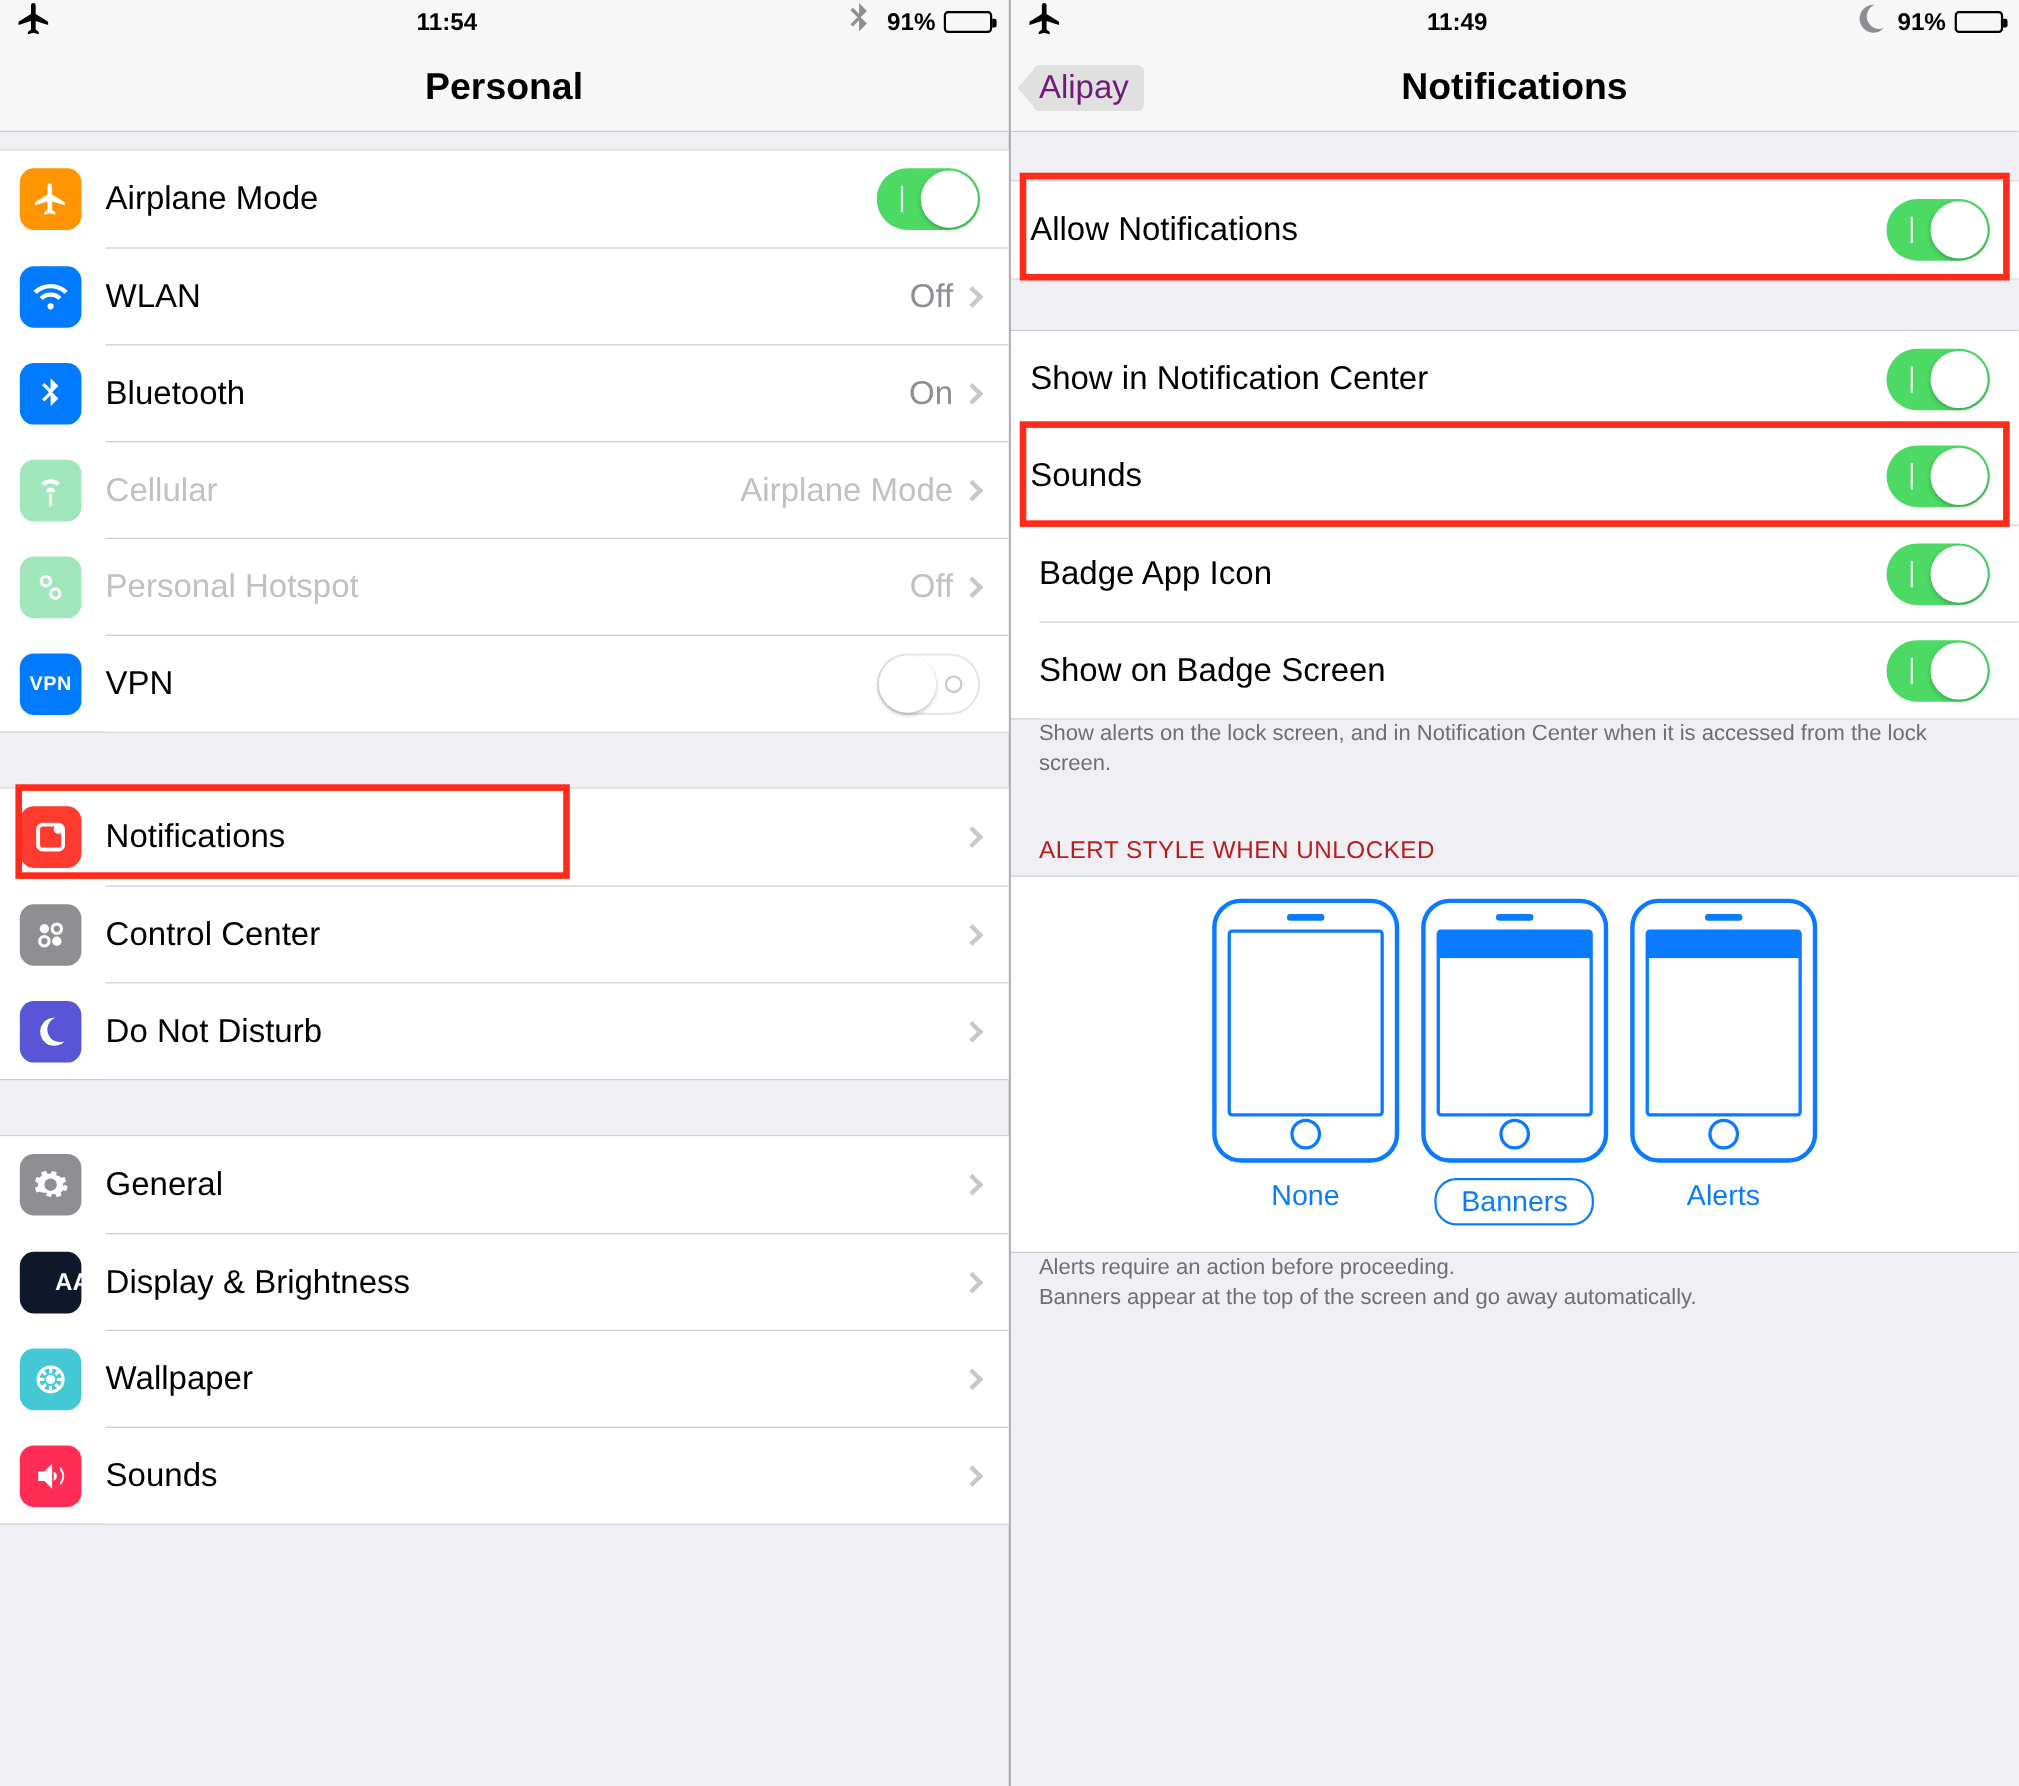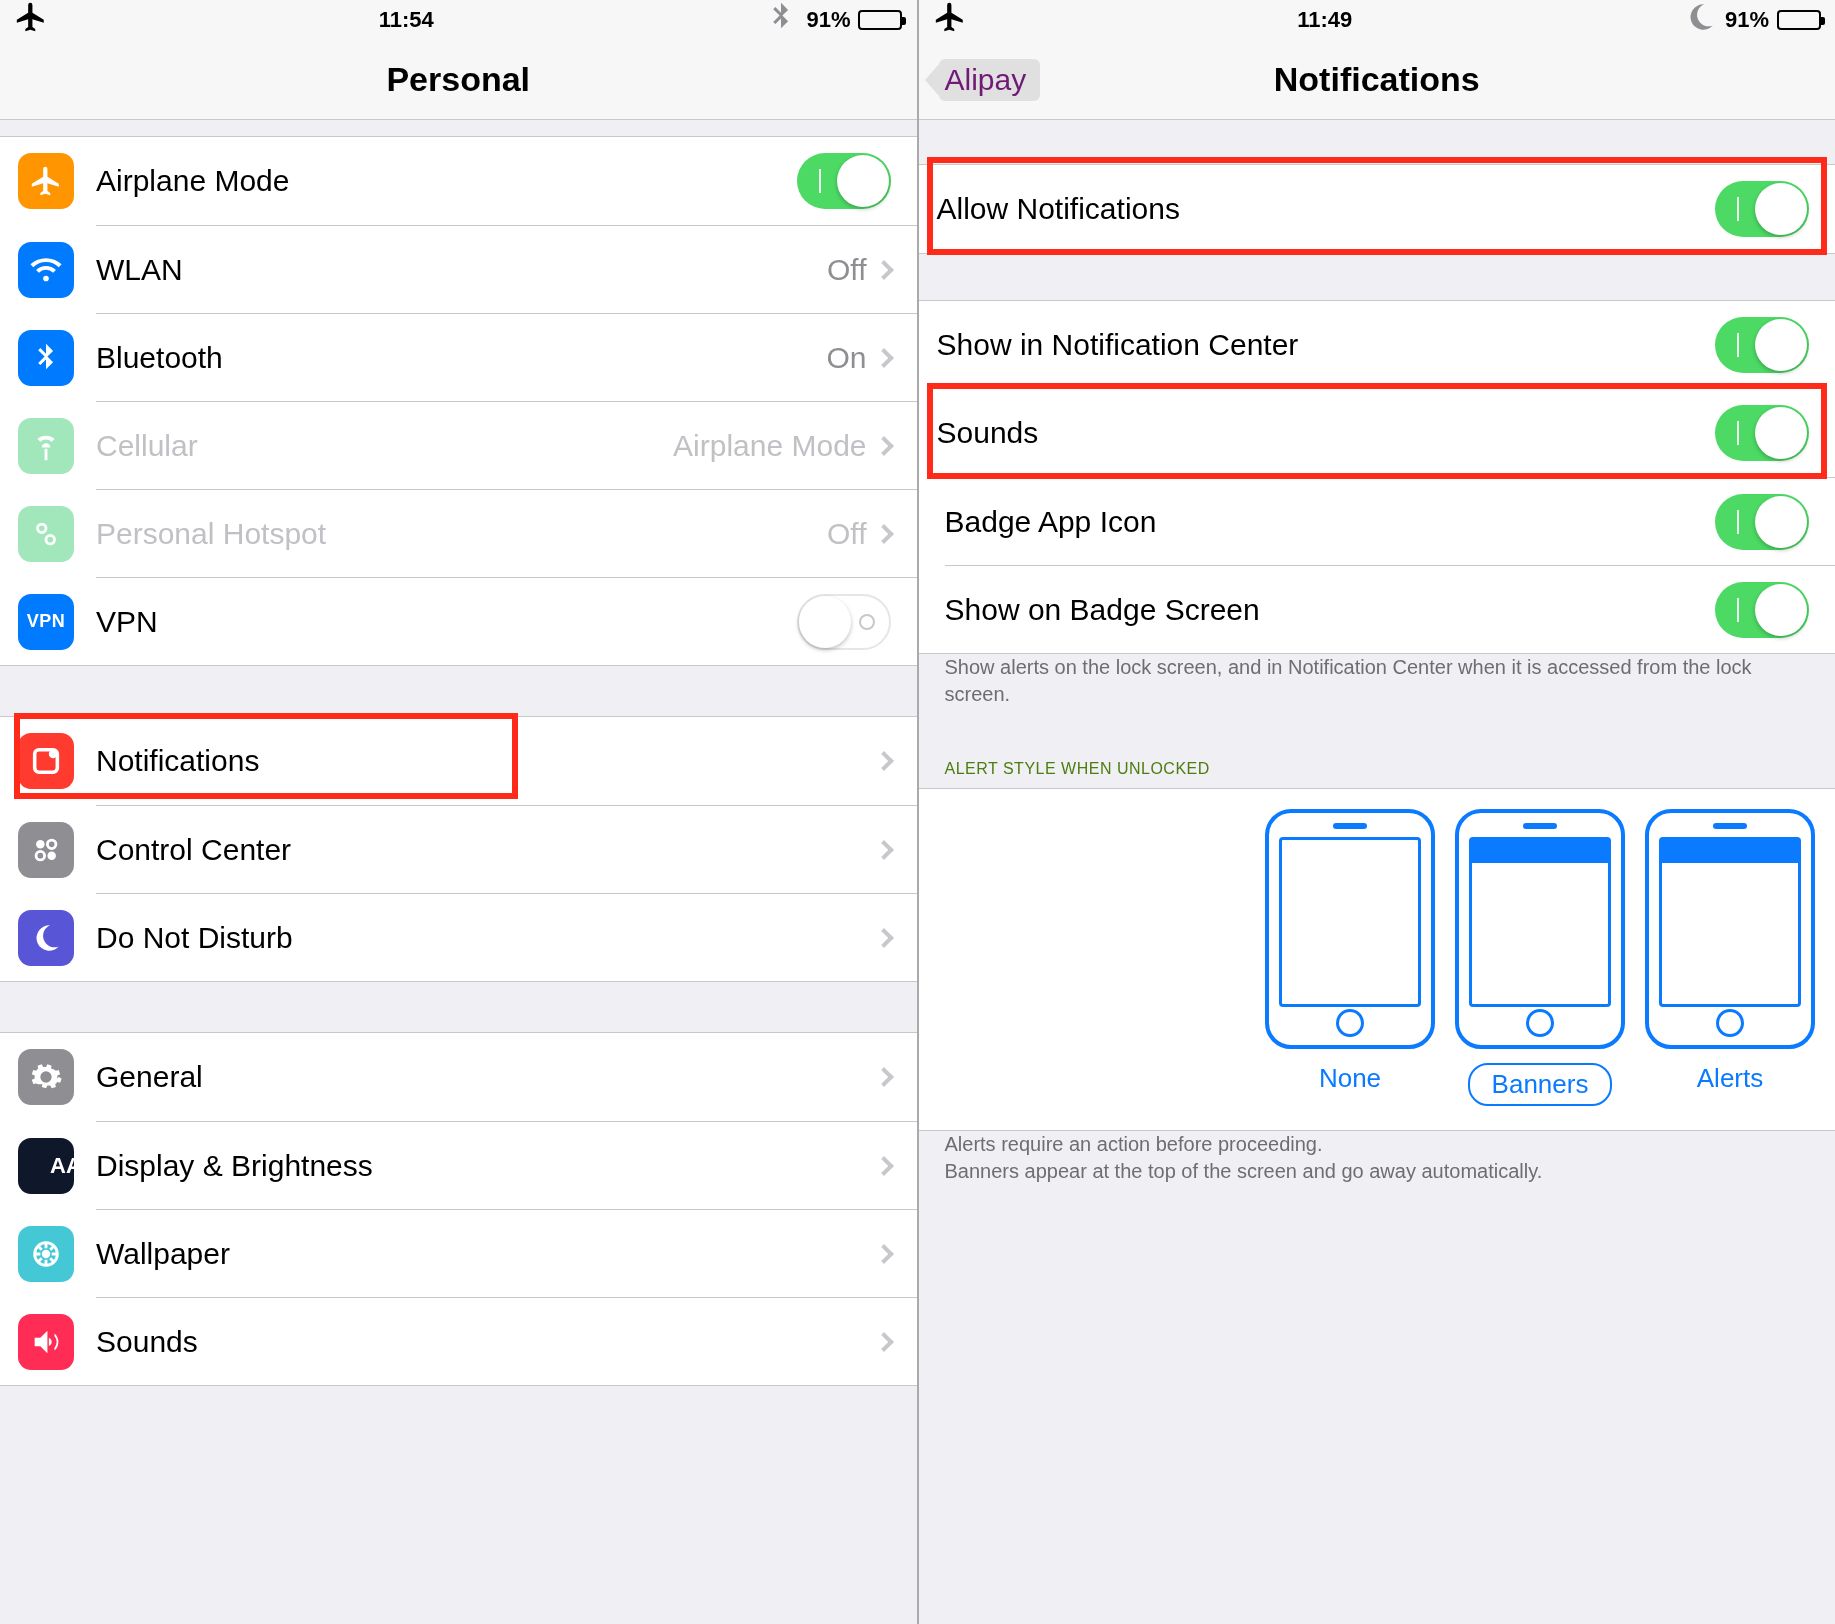--- a/index.html
+++ b/index.html
@@ -108,28 +108,28 @@
   }
   
   .hl {
     border: 6px solid #ff2a1a; position: absolute; pointer-events: none; z-index: 5;
   }
   
   .section-footer {
     font-size: 20px; color: #6d6d72; padding: 0 26px 24px; line-height: 1.35;
   }
   .section-header {
-    font-size: 16px; color: #4d7c0f; padding: 28px 26px 10px; letter-spacing: 0.5px;
+    font-size: 22px; color: #b91c1c; padding: 28px 26px 10px; letter-spacing: 0.5px;
   }
   
   .alert-style-wrap {
     background: #fff; border-top: 1px solid #c8c8cc; border-bottom: 1px solid #c8c8cc;
     padding: 20px 20px 24px;
   }
-  .alert-style-row { display: flex; justify-content: flex-end; gap: 20px; }
+  .alert-style-row { display: flex; justify-content: center; gap: 20px; }
   .alert-card { display: flex; flex-direction: column; align-items: center; gap: 14px; }
   .phone-outline {
     width: 170px; height: 240px; border: 4px solid #0a7aff; border-radius: 26px;
     position: relative; background: #fff;
   }
   .phone-outline::before {
     content: ""; position: absolute; top: 10px; left: 50%; transform: translateX(-50%);
     width: 34px; height: 6px; background: #0a7aff; border-radius: 3px;
   }
   .phone-outline::after {

